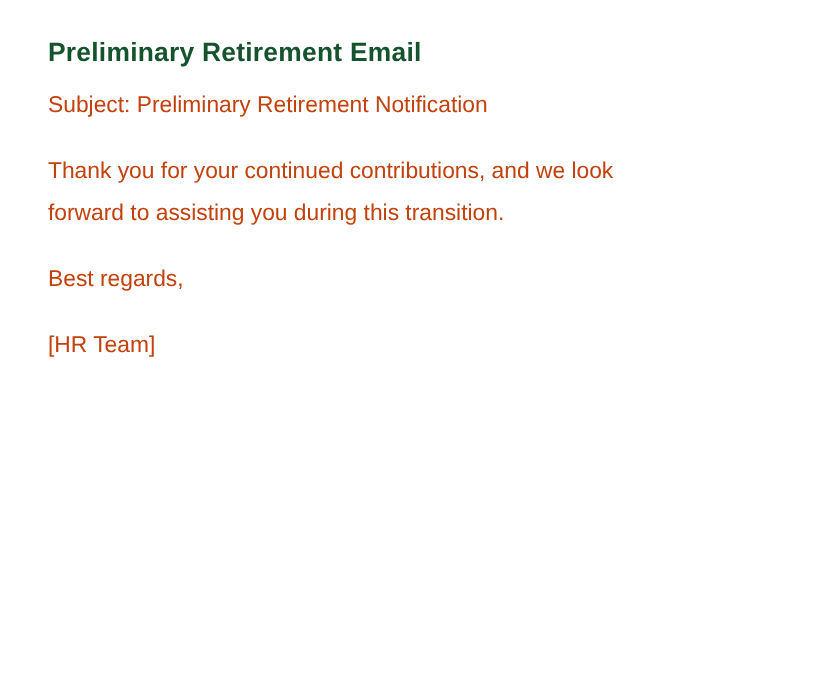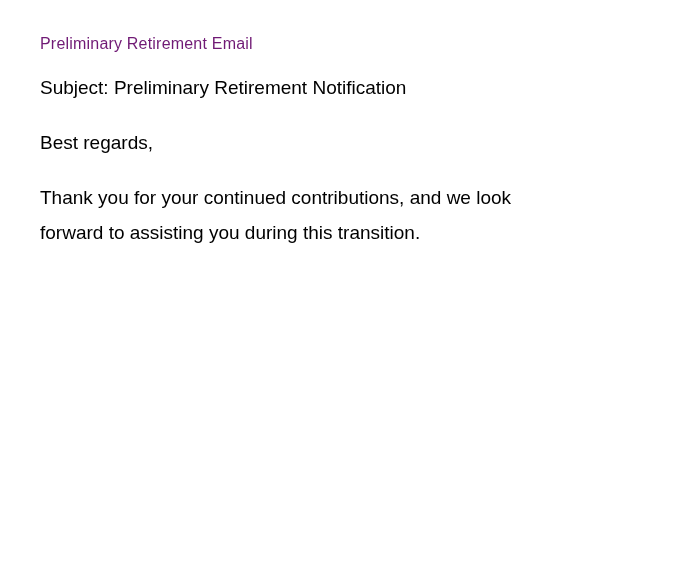--- a/index.html
+++ b/index.html
@@ -16,44 +16,45 @@
   }
   .doc {
     box-sizing: border-box;
     width: 700px;
     height: 566px;
     padding: 28px 60px 0 40px;
     background: #ffffff;
   }
   .doc h1 {
     margin: 0 0 10px 0;
-    font-size: 16px;
+    font-size: 22px;
     line-height: 32px;
-    font-weight: 400;
-    color: #701a75;
+    font-weight: 700;
+    color: #14532d;
     letter-spacing: 0.2px;
   }
   .doc p {
     margin: 0 0 20px 0;
     font-size: 19px;
     line-height: 35px;
     font-weight: 400;
-    color: #000000;
+    color: #c2410c;
     white-space: pre-line; 
     max-width: 600px;
   }
 </style>
 </head>
 <body>
 
 <div class="doc">
   <h1>Preliminary Retirement Email</h1>
 
   <p>Subject: Preliminary Retirement Notification</p>
 
 
 
-  <p>Best regards,</p>
-
   <p>Thank you for your continued contributions, and we look
 forward to assisting you during this transition.</p>
 
+  <p>Best regards,</p>
+
+  <p>[HR Team]</p>
 </div>
 
 </body></html>

